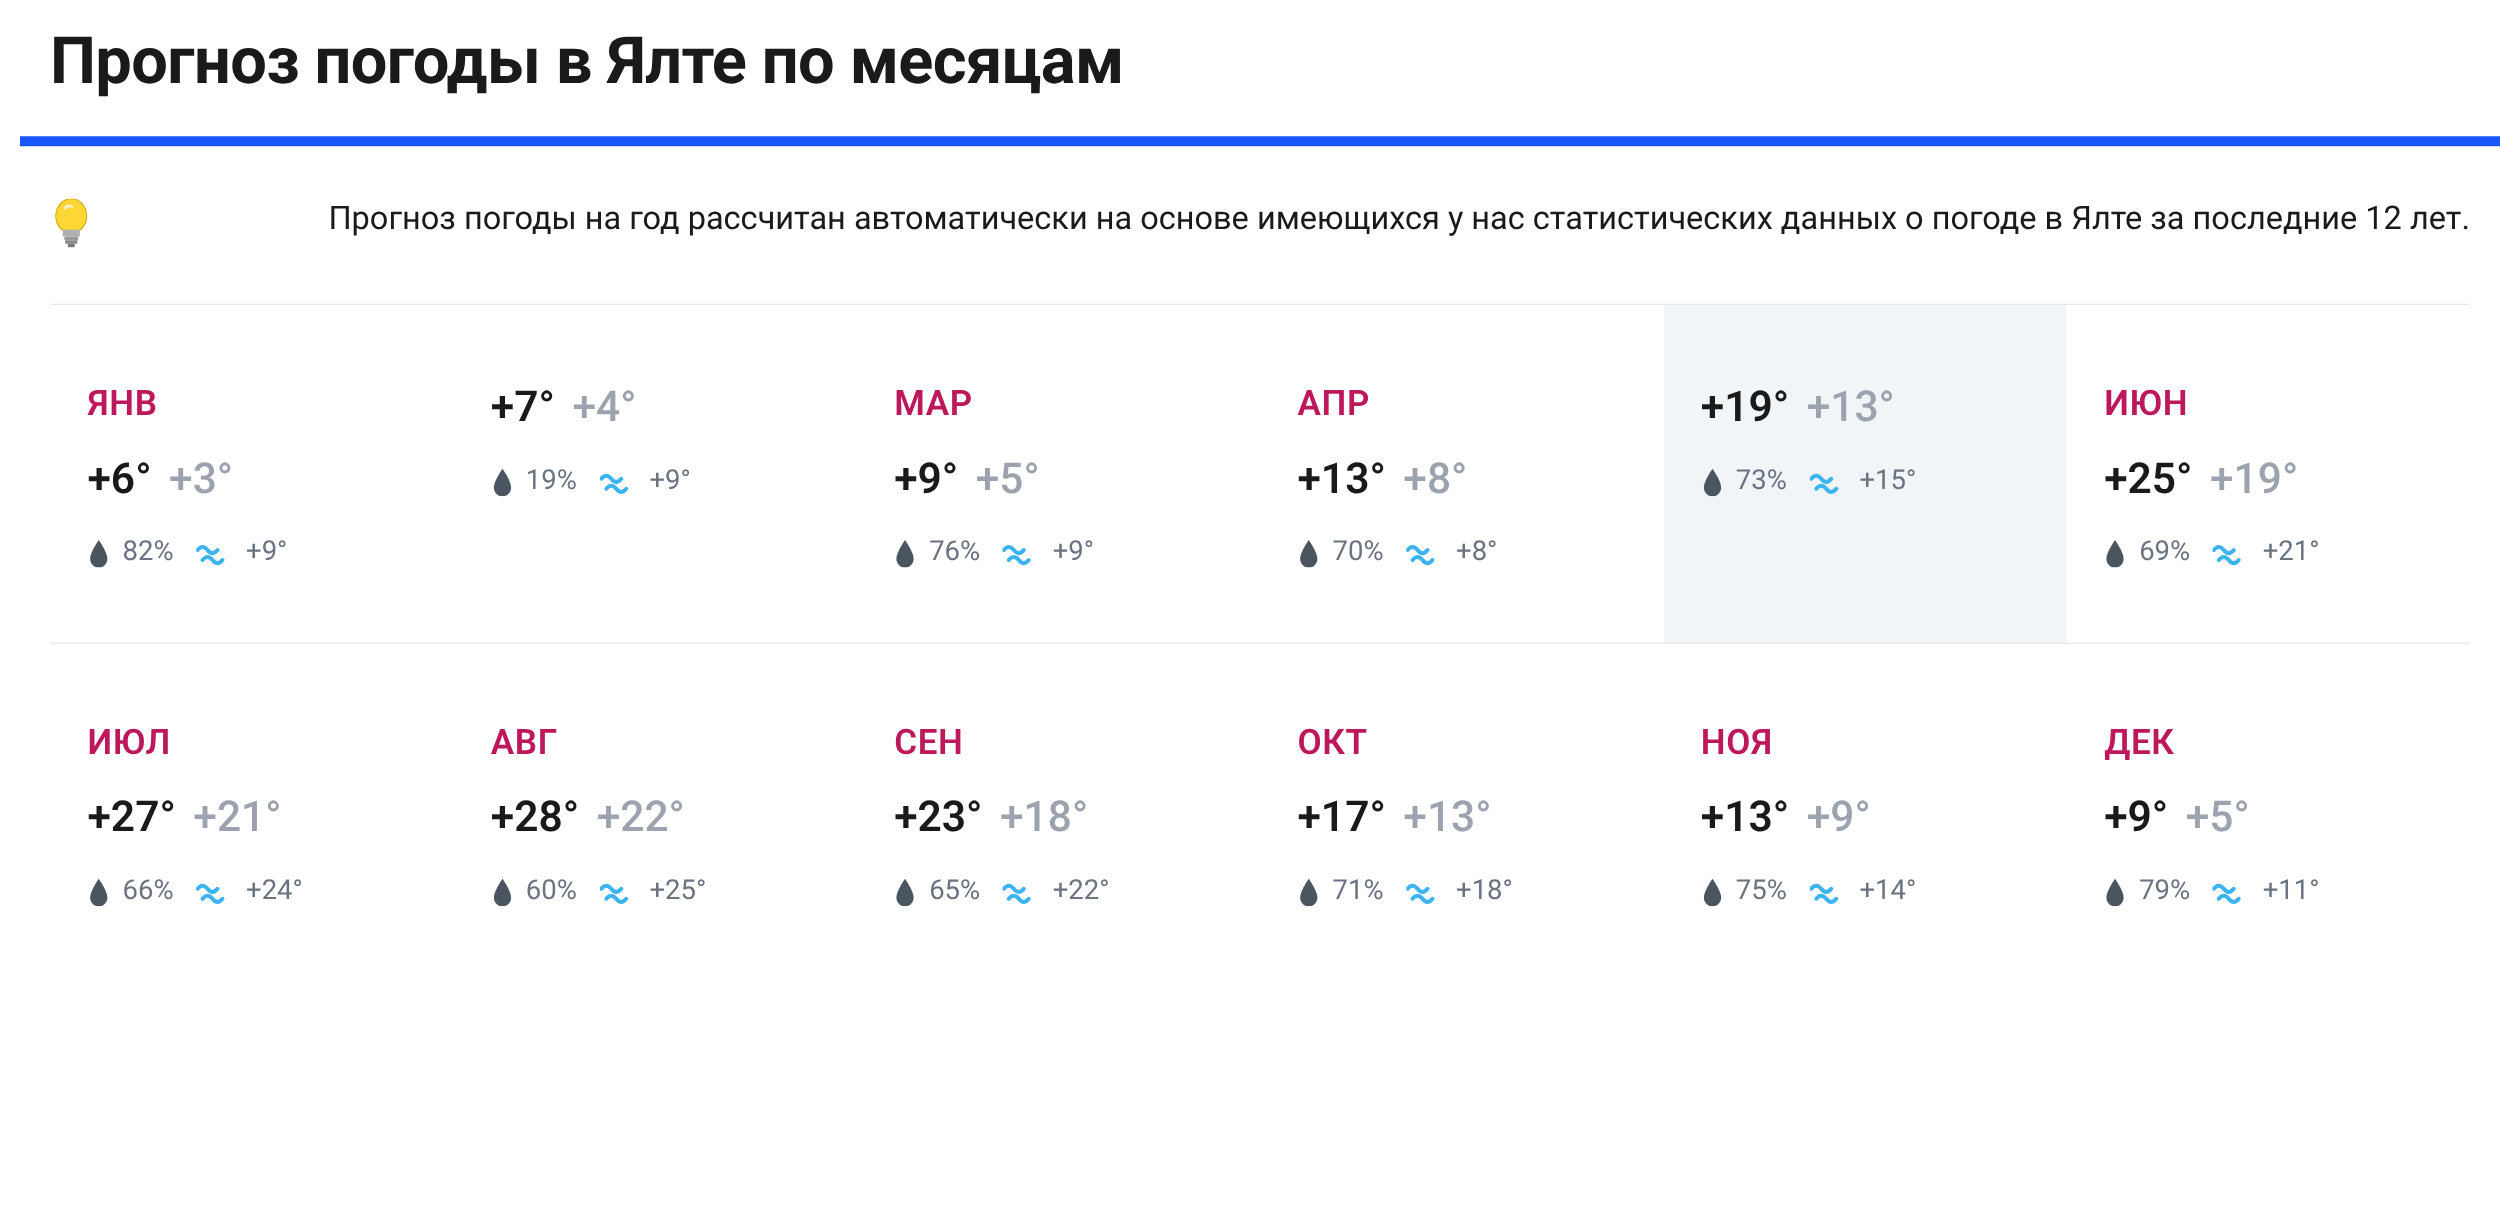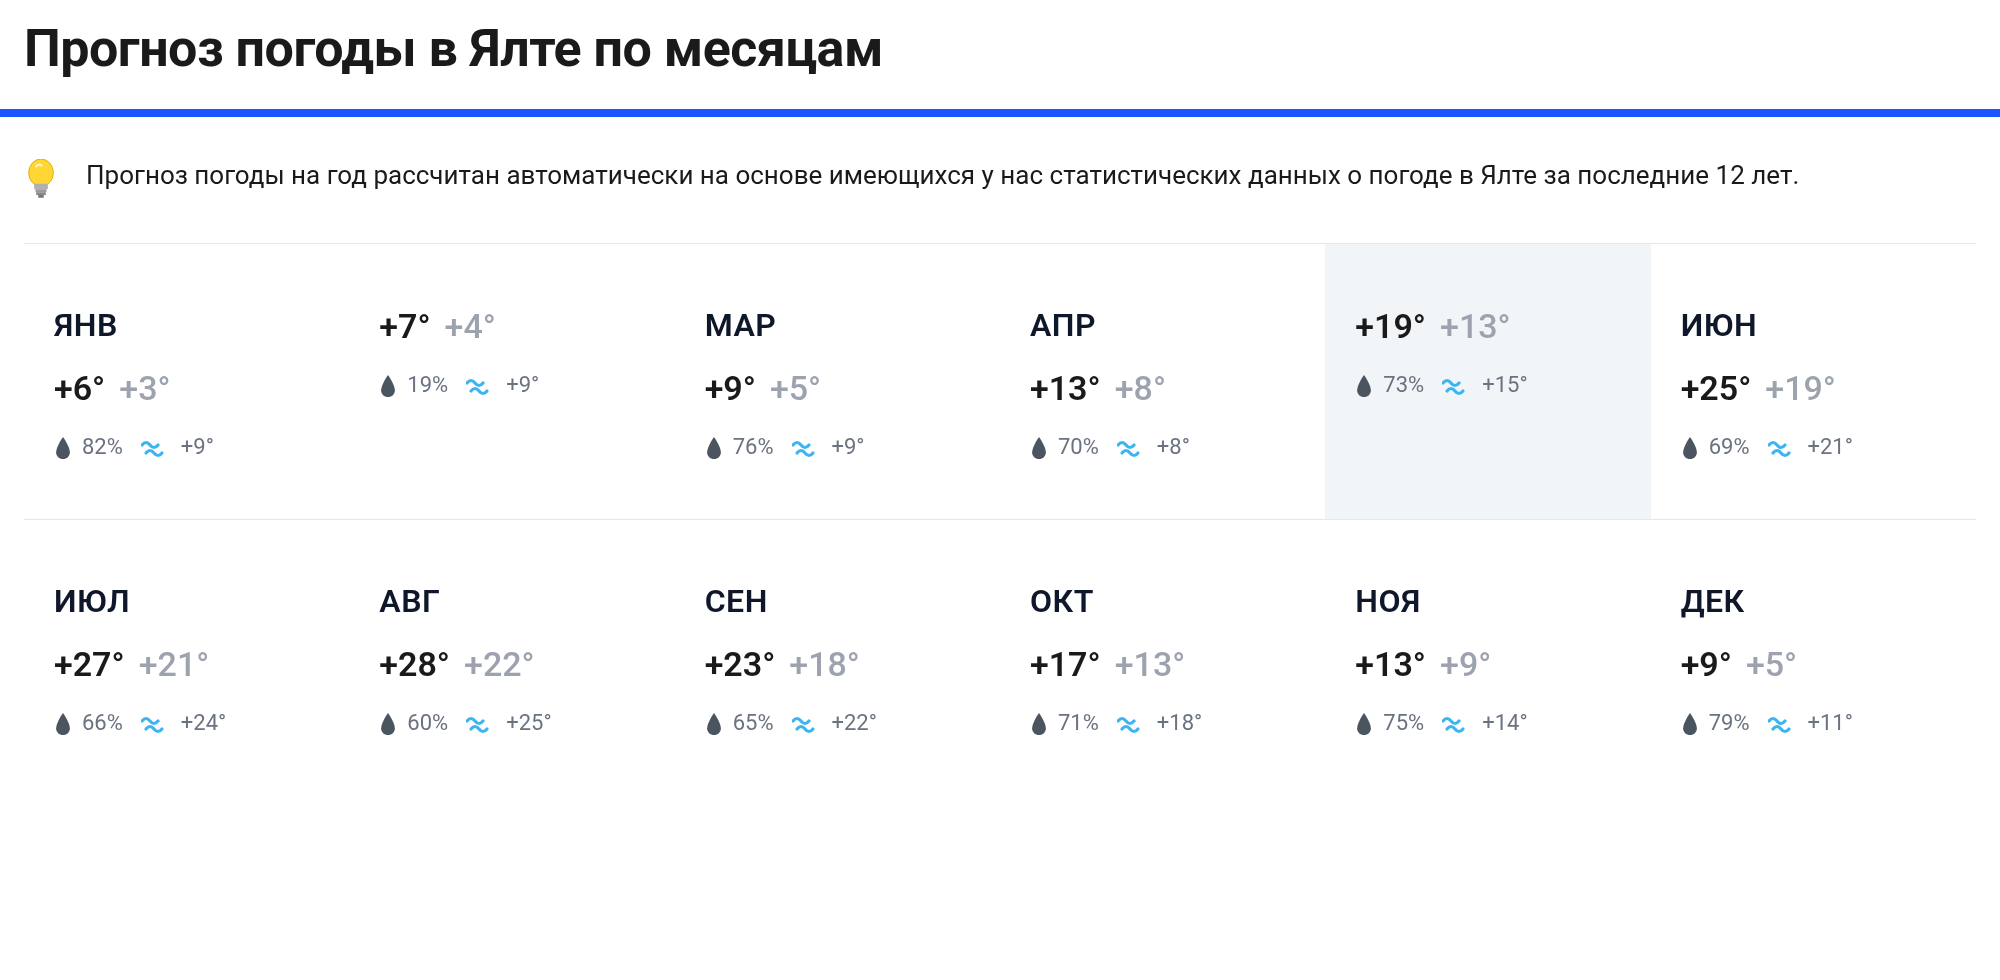--- a/index.html
+++ b/index.html
@@ -2,61 +2,62 @@
 <html><head>
 <meta charset="utf-8">
 <style>
   * { margin: 0; padding: 0; box-sizing: border-box; }
   body {
     font-family: -apple-system, BlinkMacSystemFont, "Segoe UI", Roboto, Arial, sans-serif;
     background: #fff;
     color: #1a1a1a;
     width: 2000px;
   }
-  .container { padding: 0 24px 40px 24px; }
+  .container { padding: 0 24px 40px 40px; }
   h1 {
     font-size: 52px;
     font-weight: 700;
     padding: 18px 0 30px 0;
     letter-spacing: -0.5px;
   }
   .blue-bar {
     height: 8px;
     background: #1a56ff;
     margin: 0 -24px 40px -24px;
   }
   .info-box {
     display: flex;
     align-items: flex-start;
     gap: 28px;
     padding-bottom: 36px;
     border-bottom: 1px solid #e5e7eb;
+    justify-content: space-between;
   }
   .bulb-icon { flex-shrink: 0; margin-top: 2px; }
   .info-text {
     font-size: 26px;
     line-height: 1.45;
     color: #1a1a1a;
   }
   .months-grid {
     display: grid;
     grid-template-columns: repeat(6, 1fr);
     padding-top: 0;
   }
   .month-card {
     padding: 62px 30px 60px 30px;
     cursor: pointer;
   }
   .month-card.highlighted {
     background: #f1f5f8;
   }
   .month-name {
-    font-size: 32px;
+    font-size: 28px;
     font-weight: 600;
-    color: #0f172a;
+    color: #be185d;
     letter-spacing: 0.5px;
     margin-bottom: 24px;
   }
   .temps {
     font-size: 34px;
     font-weight: 600;
     margin-bottom: 26px;
     display: flex;
     align-items: baseline;
     gap: 14px;

